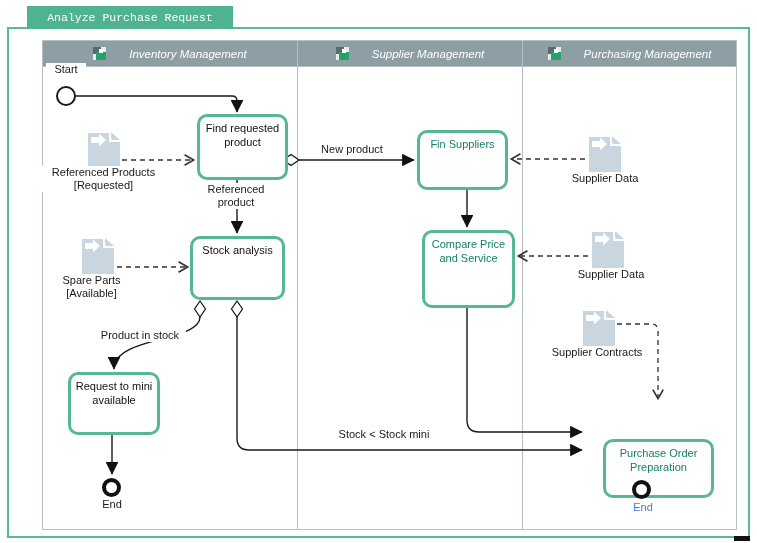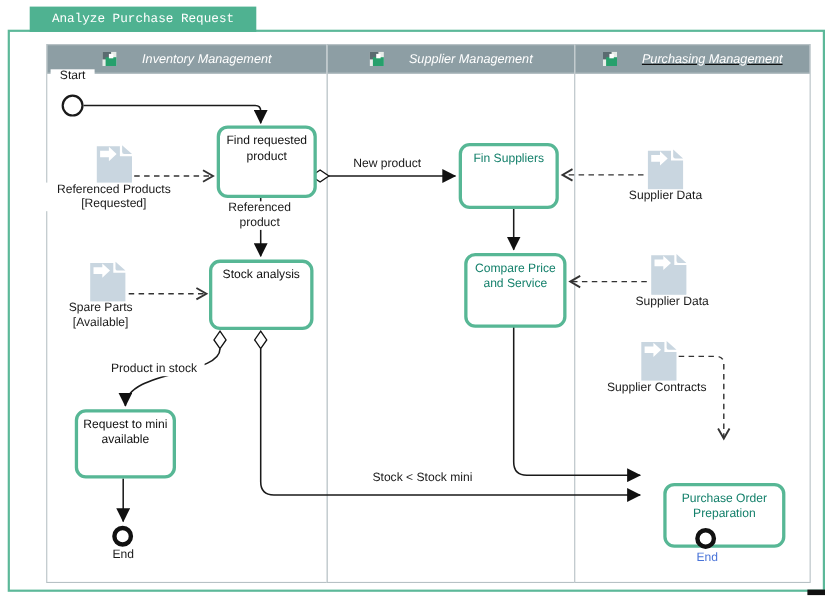--- a/index.html
+++ b/index.html
@@ -10,21 +10,21 @@
   .title-tab { position:absolute; left:27px; top:6px; width:206px; height:23px;
                background:#4fb291; color:#fff; font-size:11.5px;
                display:flex; align-items:center; justify-content:center; z-index:5;font-family:Liberation Mono, monospace; }
   .lane { position:absolute; top:40px; height:490px; background:#fff;
           border:1px solid #b7c1c5; box-sizing:border-box; z-index:1; }
   .lane-header { height:25px; background:#8d9ea4; border-bottom:1px solid #b7c1c5;
                  display:flex; align-items:center; justify-content:center; gap:23px;
                  color:#fff; font-style:italic; font-size:11.5px; }
   .lane1 { left:42px;  width:256px; }
   .lane2 { left:297px; width:226px; }
-  .lane3 { left:522px; width:215px;text-decoration:underline; }
+  .lane3 { left:522px; width:215px; }
   .connectors { position:absolute; left:0; top:0; z-index:2; pointer-events:none; }
   .task { position:absolute; background:#fff; border:3px solid #57b795; border-radius:10px;
           box-sizing:border-box; display:flex; justify-content:center; align-items:flex-start;
           padding:5px 2px 0 2px; font-size:11px; color:#111; text-align:center;
           line-height:1.25; z-index:3; }
   .task.teal-text { color:#14806b; }
   .event-start { position:absolute; width:20px; height:20px; border:2px solid #1a1a1a;
                  border-radius:50%; background:#fff; box-sizing:border-box; z-index:3; }
   .event-end { position:absolute; width:19px; height:19px; border:4px solid #111;
                border-radius:50%; background:#fff; box-sizing:border-box; z-index:3; }
@@ -169,21 +169,21 @@
   </div>
   <div class="task" style="left:190px; top:236px; width:95px; height:64px;">
     <span>Stock analysis</span>
   </div>
   <div class="task" style="left:68px; top:372px; width:92px; height:63px;">
     <span>Request to mini available</span>
   </div>
   <div class="task teal-text" style="left:417px; top:130px; width:91px; height:60px;">
     <span>Fin Suppliers</span>
   </div>
-  <div class="task teal-text" style="left:422px; top:230px; width:93px; height:68px;">
+  <div class="task teal-text" style="left:422px; top:230px; width:93px; height:78px;">
     <span>Compare Price and Service</span>
   </div>
   <div class="task teal-text" style="left:603px; top:402px; width:111px; height:59px;margin-top:37px;">
     <span>Purchase Order Preparation</span>
   </div>
 
   <div class="event-start" style="left:56px; top:86px;"></div>
   <div class="event-end" style="left:102px; top:478px;"></div>
   <div class="event-end" style="left:632px; top:480px;"></div>
 

